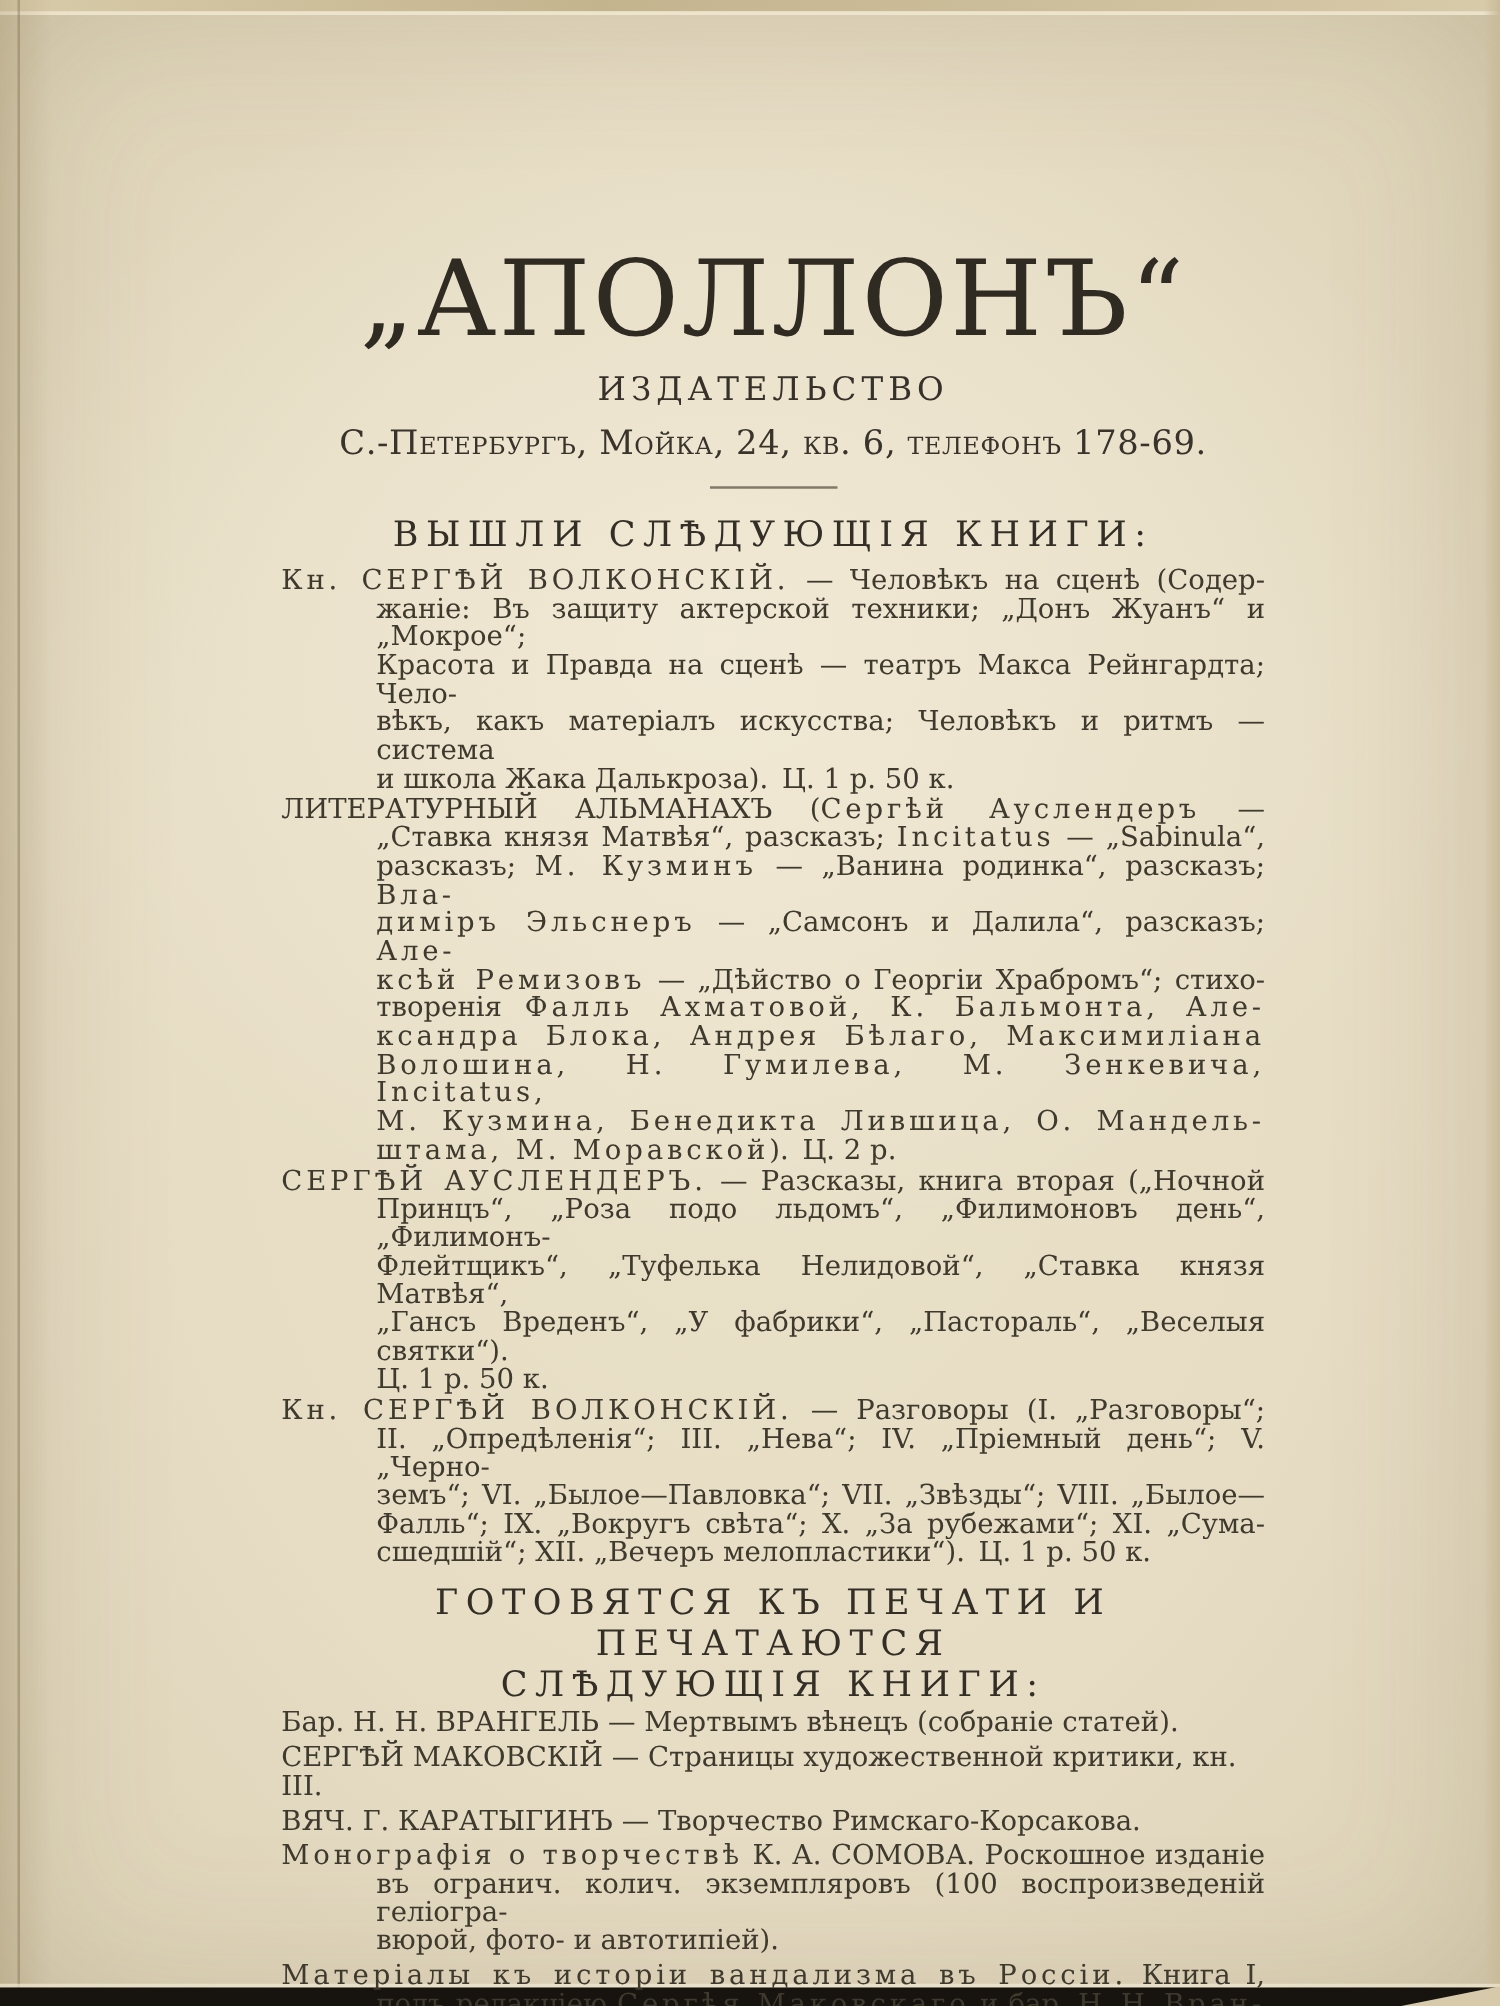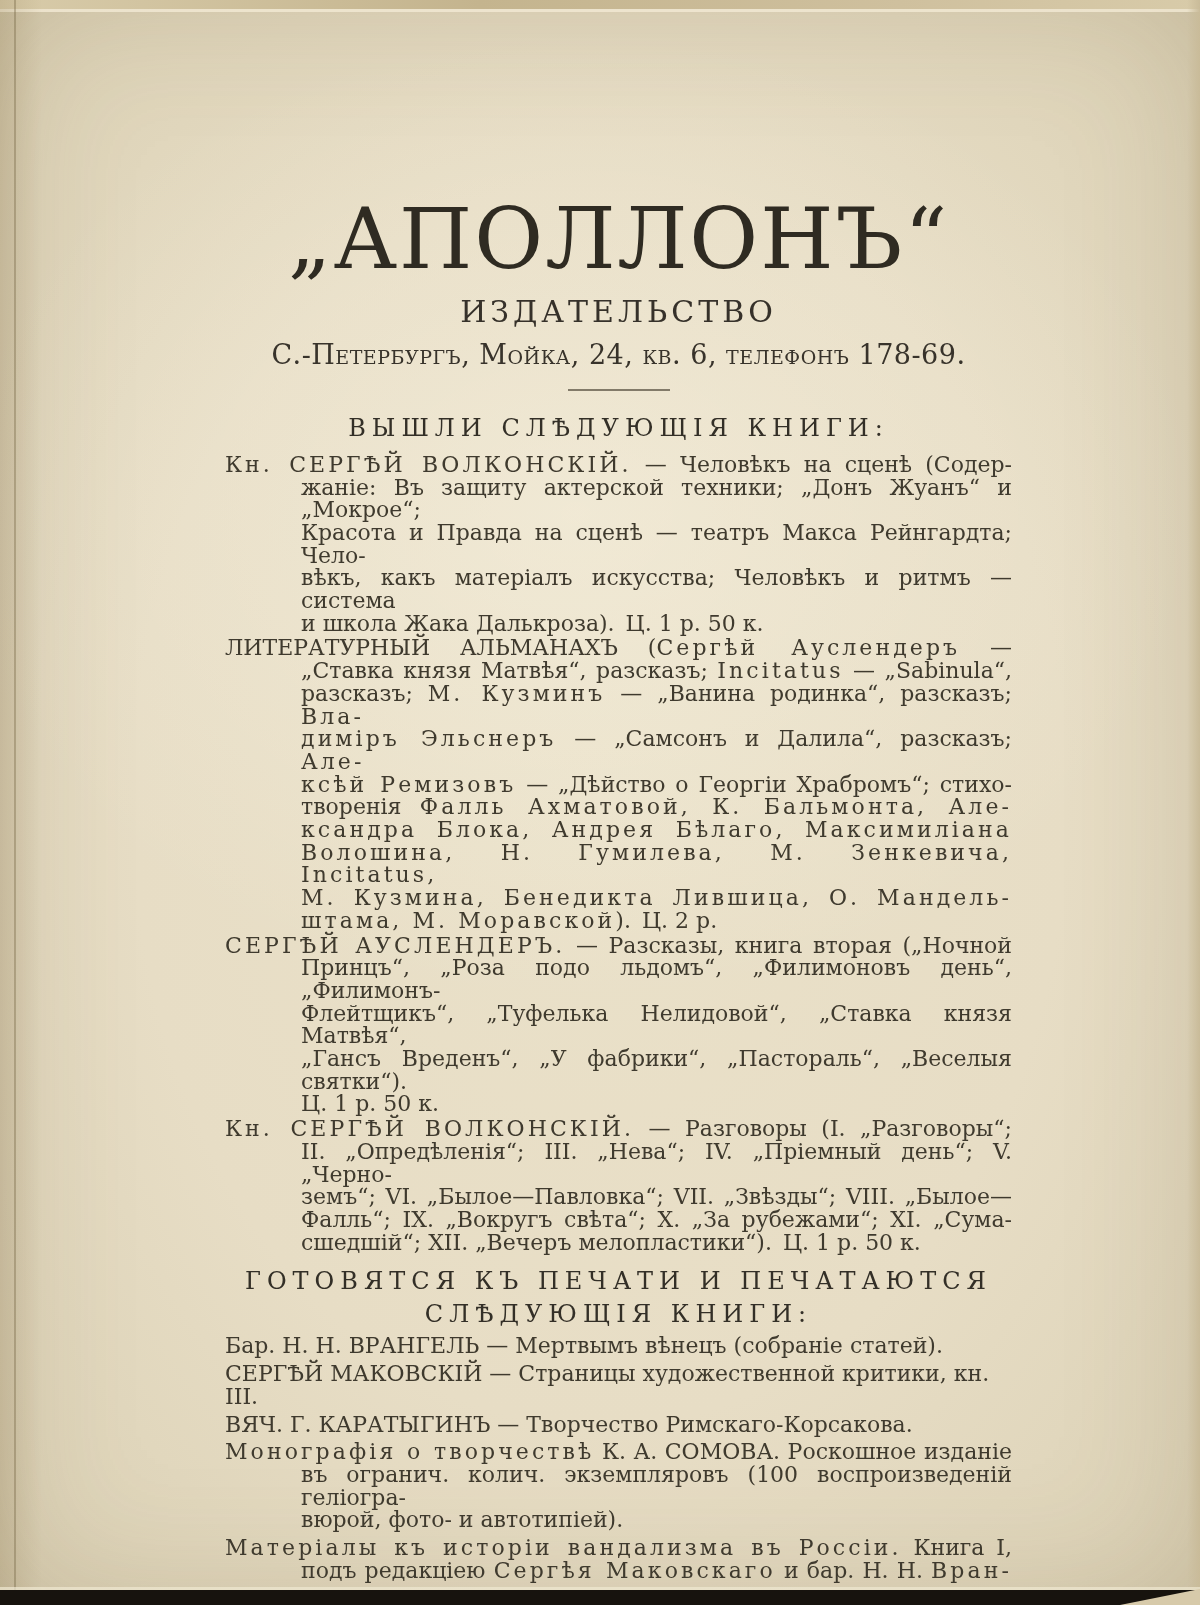--- a/index.html
+++ b/index.html
@@ -26,28 +26,28 @@
     background:linear-gradient(270deg,#c9bb99,rgba(201,187,153,0));}
   .edge-bottom-light{position:absolute;bottom:15px;left:0;right:0;height:3px;background:#f0e8d2;opacity:.7;}
   .edge-bottom-bar{position:absolute;bottom:0;left:0;right:0;height:15px;background:#17130e;}
   .edge-corner-tri{position:absolute;bottom:0;right:0;width:0;height:0;
     border-bottom:16px solid #d7caaa;border-left:80px solid transparent;}
 
   .content{position:absolute;left:225px;top:0;width:787px;}
 
   .title{margin:200px 0 0;font-size:84px;line-height:0.95;font-weight:normal;
     text-align:center;letter-spacing:2px;color:#2f2b22;}
-  .subtitle{margin-top:14px;font-size:30px;line-height:36px;text-align:center;
+  .subtitle{margin-top:14px;font-size:26px;line-height:36px;text-align:center;
     letter-spacing:4px;color:#36312a;}
   .address{margin-top:8px;font-size:27px;line-height:34px;text-align:center;
     font-variant:small-caps;letter-spacing:0.5px;color:#38332b;}
 
   .rule-thin{width:102px;margin:17px auto 0;border-top:2px solid #827a69;}
 
-  .sec-heading{margin:22px 0 11px;font-weight:normal;font-size:24px;line-height:30px;
+  .sec-heading{margin:22px 0 11px;font-weight:normal;font-size:28px;line-height:30px;
     text-align:center;letter-spacing:6px;color:#332f27;}
   .sec-heading.two{margin-top:11px;line-height:33px;margin-bottom:4px;}
 
   .entries{font-size:22px;line-height:22.7px;}
   .entry{margin-bottom:2px;}
   .entries.loose .entry{margin-bottom:5px;}
   .entry .line{padding-left:76px;}
   .entry .line:first-child{padding-left:0;}
 
   .line{text-align:justify;}

